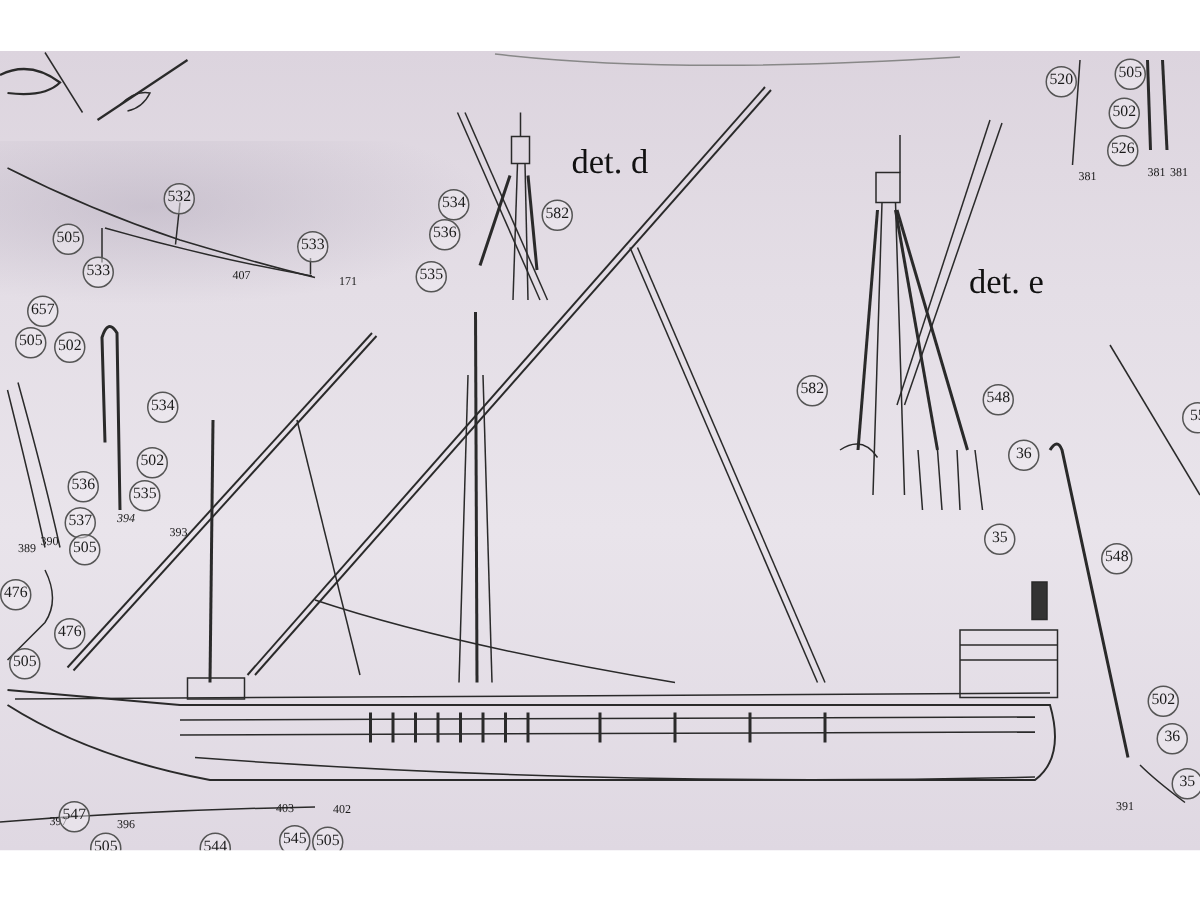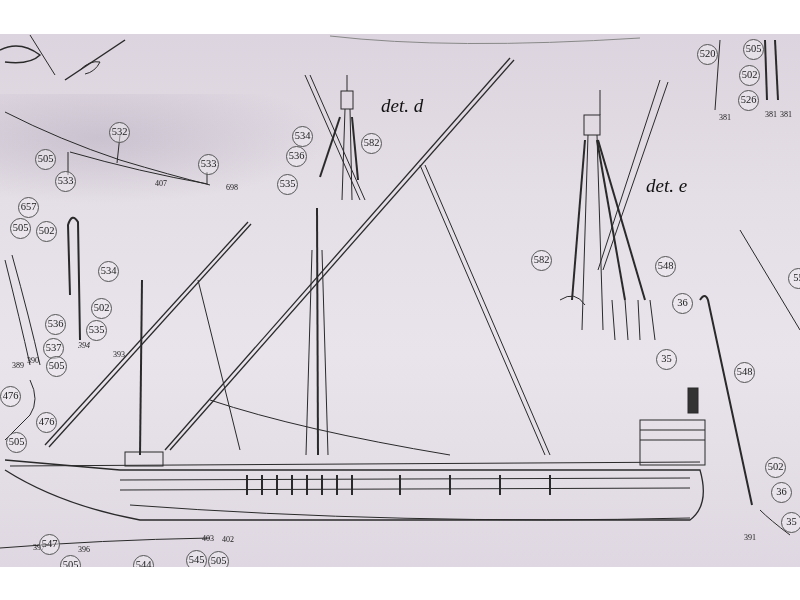--- a/index.html
+++ b/index.html
@@ -6,21 +6,21 @@
   body{width:800px;height:600px;position:relative;overflow:hidden;font-family:"Liberation Serif","DejaVu Serif",serif;}
   .band{position:absolute;left:0;width:800px;background:#ffffff;}
   .sheet{position:absolute;left:0;top:34px;width:800px;height:533px;
     background:linear-gradient(180deg,#dcd4de 0%,#e4dee6 30%,#e9e4eb 60%,#dfd8e2 100%);overflow:hidden;}
   .shadow{position:absolute;left:0;top:60px;width:330px;height:110px;
     background:radial-gradient(ellipse at 30% 40%,rgba(160,150,170,0.35),rgba(160,150,170,0) 70%);}
   svg{position:absolute;left:0;top:0;}
   .lbl{position:absolute;font-size:11px;color:#1a1a1a;text-align:center;line-height:1;}
   .circ{width:19px;height:19px;border:1px solid #555;border-radius:50%;display:flex;align-items:center;justify-content:center;font-size:10.5px;background:rgba(240,236,242,0.5);}
   .small{font-size:8px;}
-  .det{font-size:19px;color:#111;font-style:italic;}
+  .det{font-size:23px;color:#111;}
 </style>
 </head>
 <body>
 
 <div class="band" style="top:0;height:34px;"></div>
 
 <div class="sheet">
   <div class="shadow"></div>
 
   <svg width="800" height="533" viewBox="0 34 800 533">
@@ -130,21 +130,21 @@
   <div class="lbl circ" style="left:531px;top:216px;">582</div>
   <div class="lbl circ" style="left:655px;top:222px;">548</div>
   <div class="lbl circ" style="left:672px;top:259px;">36</div>
   <div class="lbl circ" style="left:656px;top:315px;">35</div>
 
   <div class="lbl circ" style="left:109px;top:88px;">532</div>
   <div class="lbl circ" style="left:35px;top:115px;">505</div>
   <div class="lbl circ" style="left:55px;top:137px;">533</div>
   <div class="lbl circ" style="left:198px;top:120px;">533</div>
   <div class="lbl small" style="left:155px;top:146px;">407</div>
-  <div class="lbl small" style="left:226px;top:150px;">698</div>
+  <div class="lbl small" style="left:226px;top:150px;">171</div>
 
   <div class="lbl circ" style="left:697px;top:10px;text-align:center;">520</div>
   <div class="lbl circ" style="left:743px;top:5px;">505</div>
   <div class="lbl circ" style="left:739px;top:31px;">502</div>
   <div class="lbl circ" style="left:738px;top:56px;">526</div>
   <div class="lbl small" style="left:719px;top:80px;">381</div>
   <div class="lbl small" style="left:765px;top:77px;">381</div>
   <div class="lbl small" style="left:780px;top:77px;">381</div>
 
   <div class="lbl circ" style="left:18px;top:163px;">657</div>
@@ -163,21 +163,21 @@
 
   <div class="lbl circ" style="left:0px;top:352px;">476</div>
   <div class="lbl circ" style="left:36px;top:378px;">476</div>
   <div class="lbl circ" style="left:6px;top:398px;">505</div>
 
   <div class="lbl small" style="left:33px;top:510px;">397</div>
   <div class="lbl small" style="left:78px;top:512px;">396</div>
   <div class="lbl circ" style="left:39px;top:500px;">547</div>
   <div class="lbl circ" style="left:60px;top:521px;">505</div>
   <div class="lbl circ" style="left:133px;top:521px;">544</div>
-  <div class="lbl small" style="left:184px;top:501px;margin-left:18px;">403</div>
+  <div class="lbl small" style="left:184px;top:501px;">403</div>
   <div class="lbl small" style="left:222px;top:502px;text-align:right;">402</div>
   <div class="lbl circ" style="left:186px;top:516px;">545</div>
   <div class="lbl circ" style="left:208px;top:517px;">505</div>
 
   <div class="lbl circ" style="left:734px;top:328px;">548</div>
   <div class="lbl circ" style="left:765px;top:423px;">502</div>
   <div class="lbl circ" style="left:771px;top:448px;">36</div>
   <div class="lbl circ" style="left:781px;top:478px;">35</div>
   <div class="lbl small" style="left:744px;top:500px;">391</div>
   <div class="lbl circ" style="left:788px;top:234px;">55</div>

